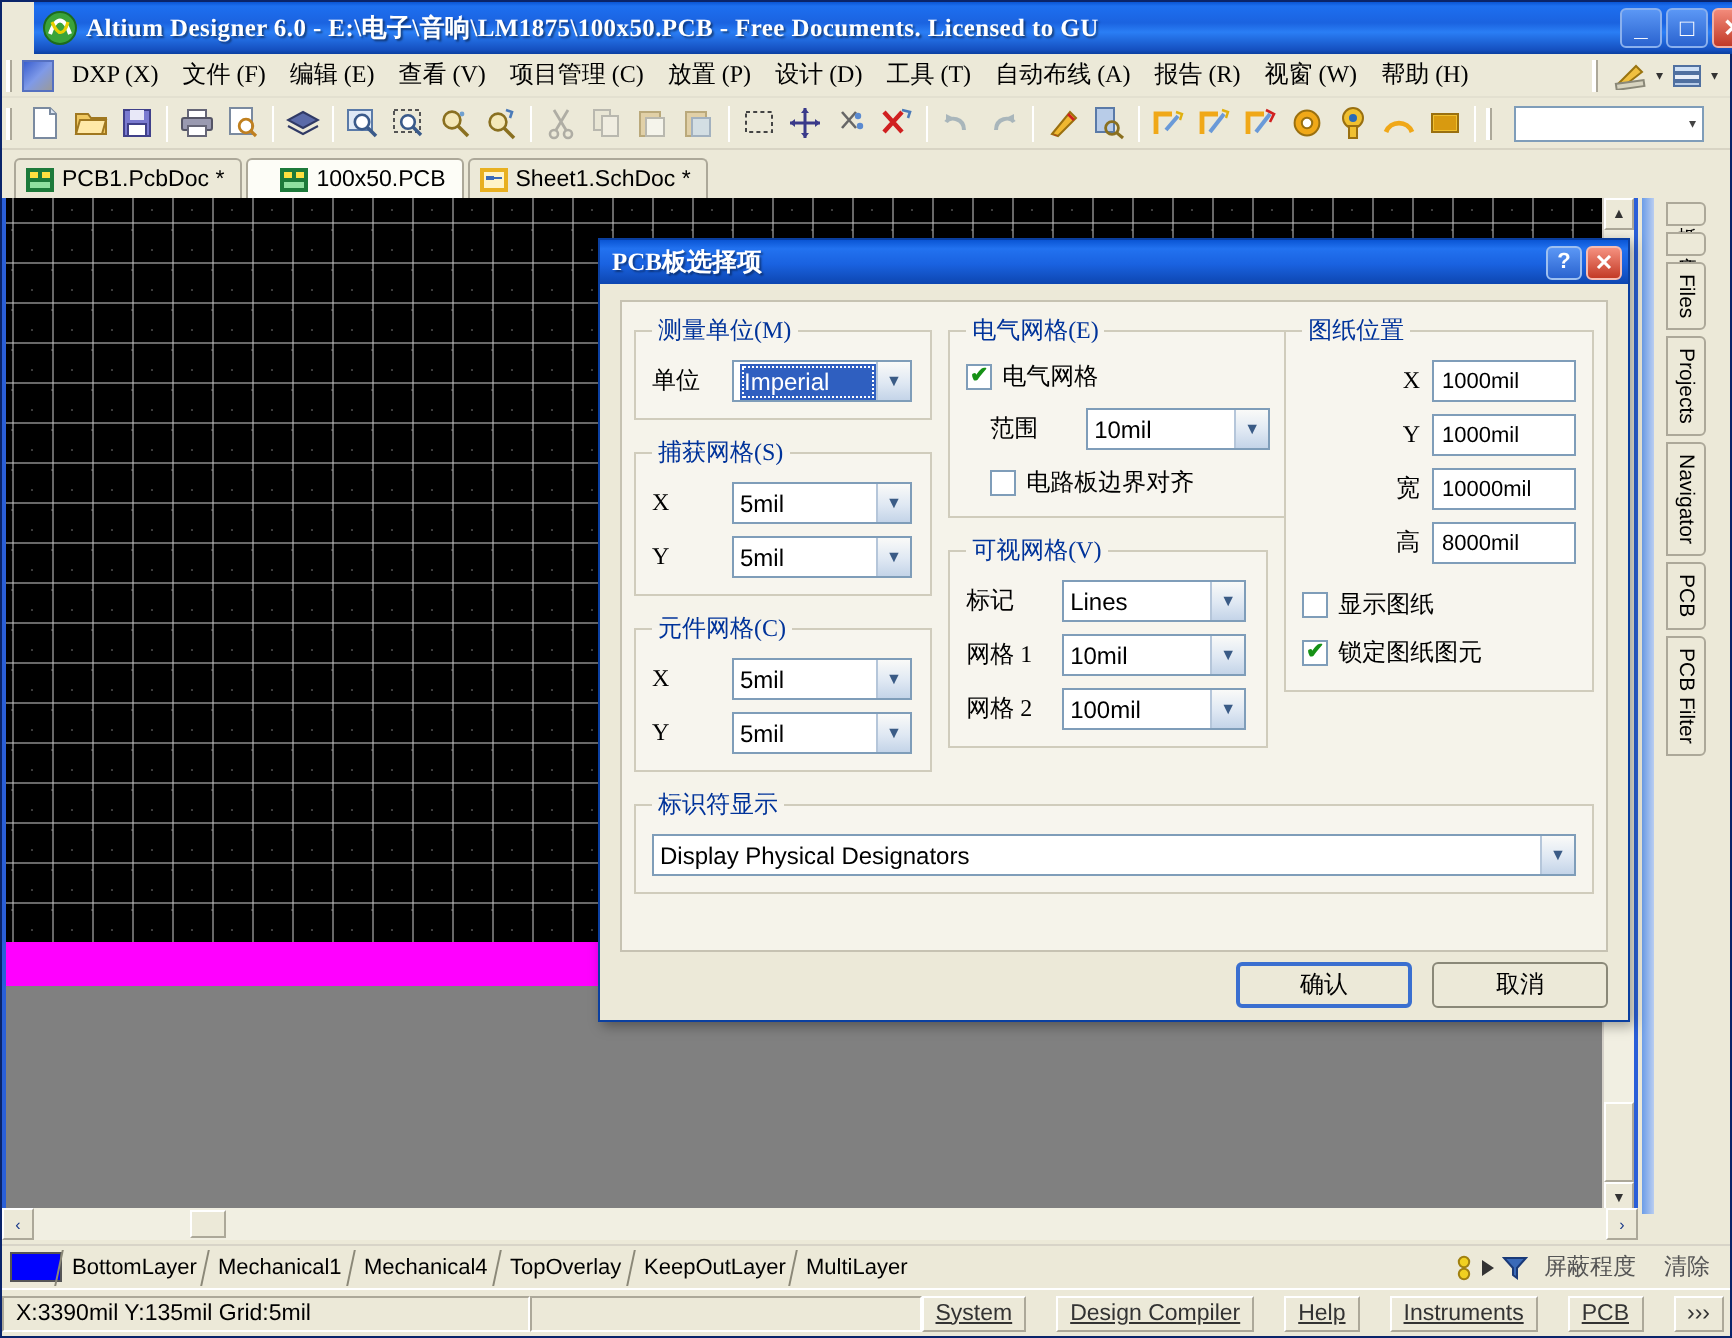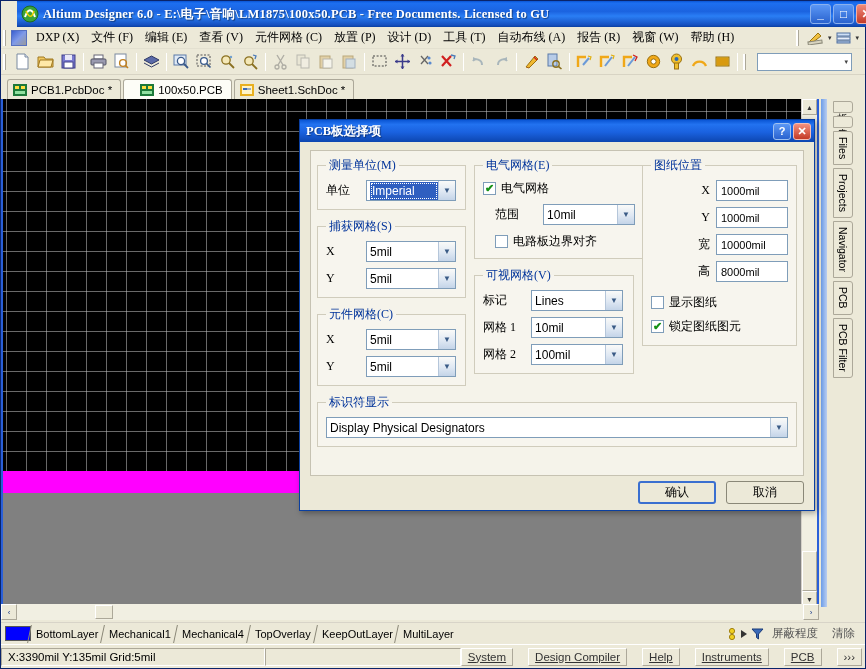--- a/index.html
+++ b/index.html
@@ -305,21 +305,21 @@
     width: 13px; height: 13px; background: #fff; border: 1px solid #7f9db9;
     display: flex; align-items: center; justify-content: center;
     font-size: 11px; color: #169116; font-weight: bold; line-height: 1;
   }
   .chk.off { color: transparent; }
   .desig-box { margin-top: 0; }
   .dlg-footer {
     position: absolute; right: 10px; bottom: 8px; display: flex; gap: 10px;
   }
   .btn {
-    width: 78px; height: 23px; display: flex; align-items: center; justify-content: center;
+    width: 88px; height: 23px; display: flex; align-items: center; justify-content: center;
     font-size: 12px; background: #ece9d8;
     border: 1px solid #8a8878; border-radius: 3px;
     font-family: "Liberation Serif", serif;
   }
   .btn.default { border: 2px solid #3a6fd0; }
 
   svg { display: block; }
 </style>
 </head>
 <body>
@@ -342,21 +342,21 @@
     </div>
   </div>
 
   <div class="menubar">
     <div class="grip"></div>
     <div class="menu-logo"></div>
     <div class="menu-item">DXP (X)</div>
     <div class="menu-item">文件 (F)</div>
     <div class="menu-item">编辑 (E)</div>
     <div class="menu-item">查看 (V)</div>
-    <div class="menu-item">元件网格 (C)</div>
+    <div class="menu-item">项目管理 (C)</div>
     <div class="menu-item">放置 (P)</div>
     <div class="menu-item">设计 (D)</div>
     <div class="menu-item">工具 (T)</div>
     <div class="menu-item">自动布线 (A)</div>
     <div class="menu-item">报告 (R)</div>
     <div class="menu-item">视窗 (W)</div>
     <div class="menu-item">帮助 (H)</div>
     <div class="menu-right">
       <div class="grip"></div>
       <div class="mini-tool">

